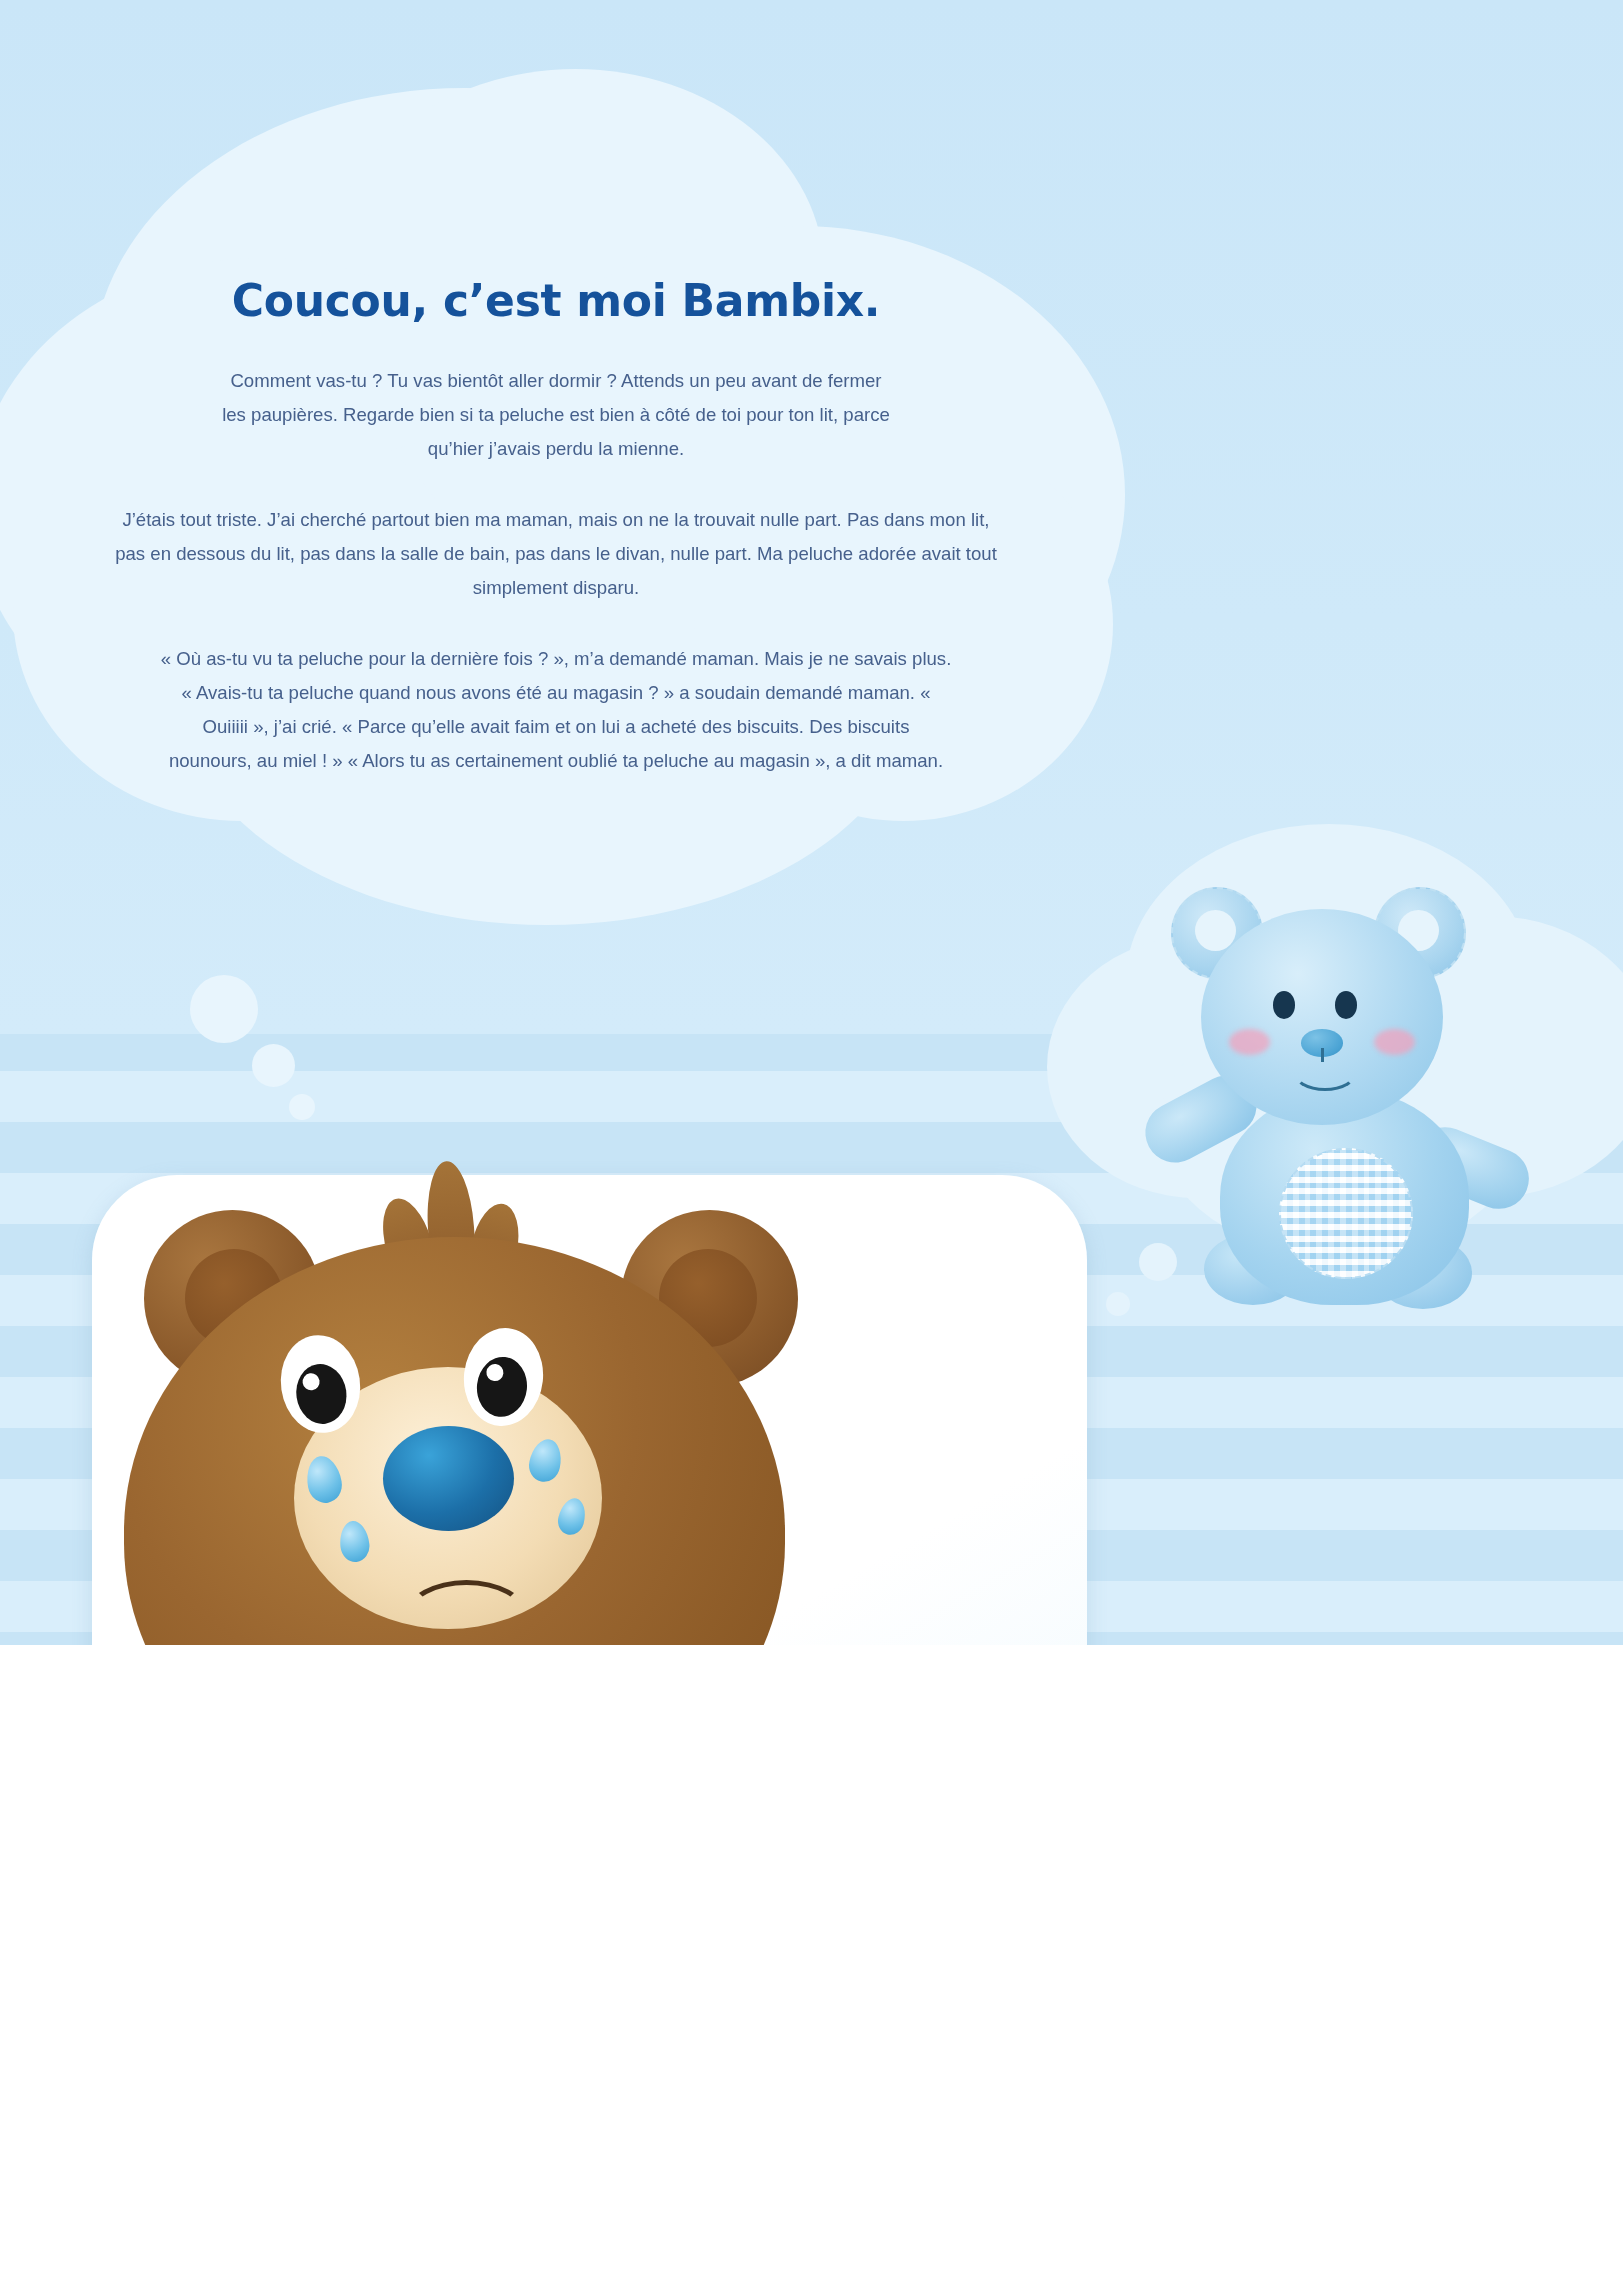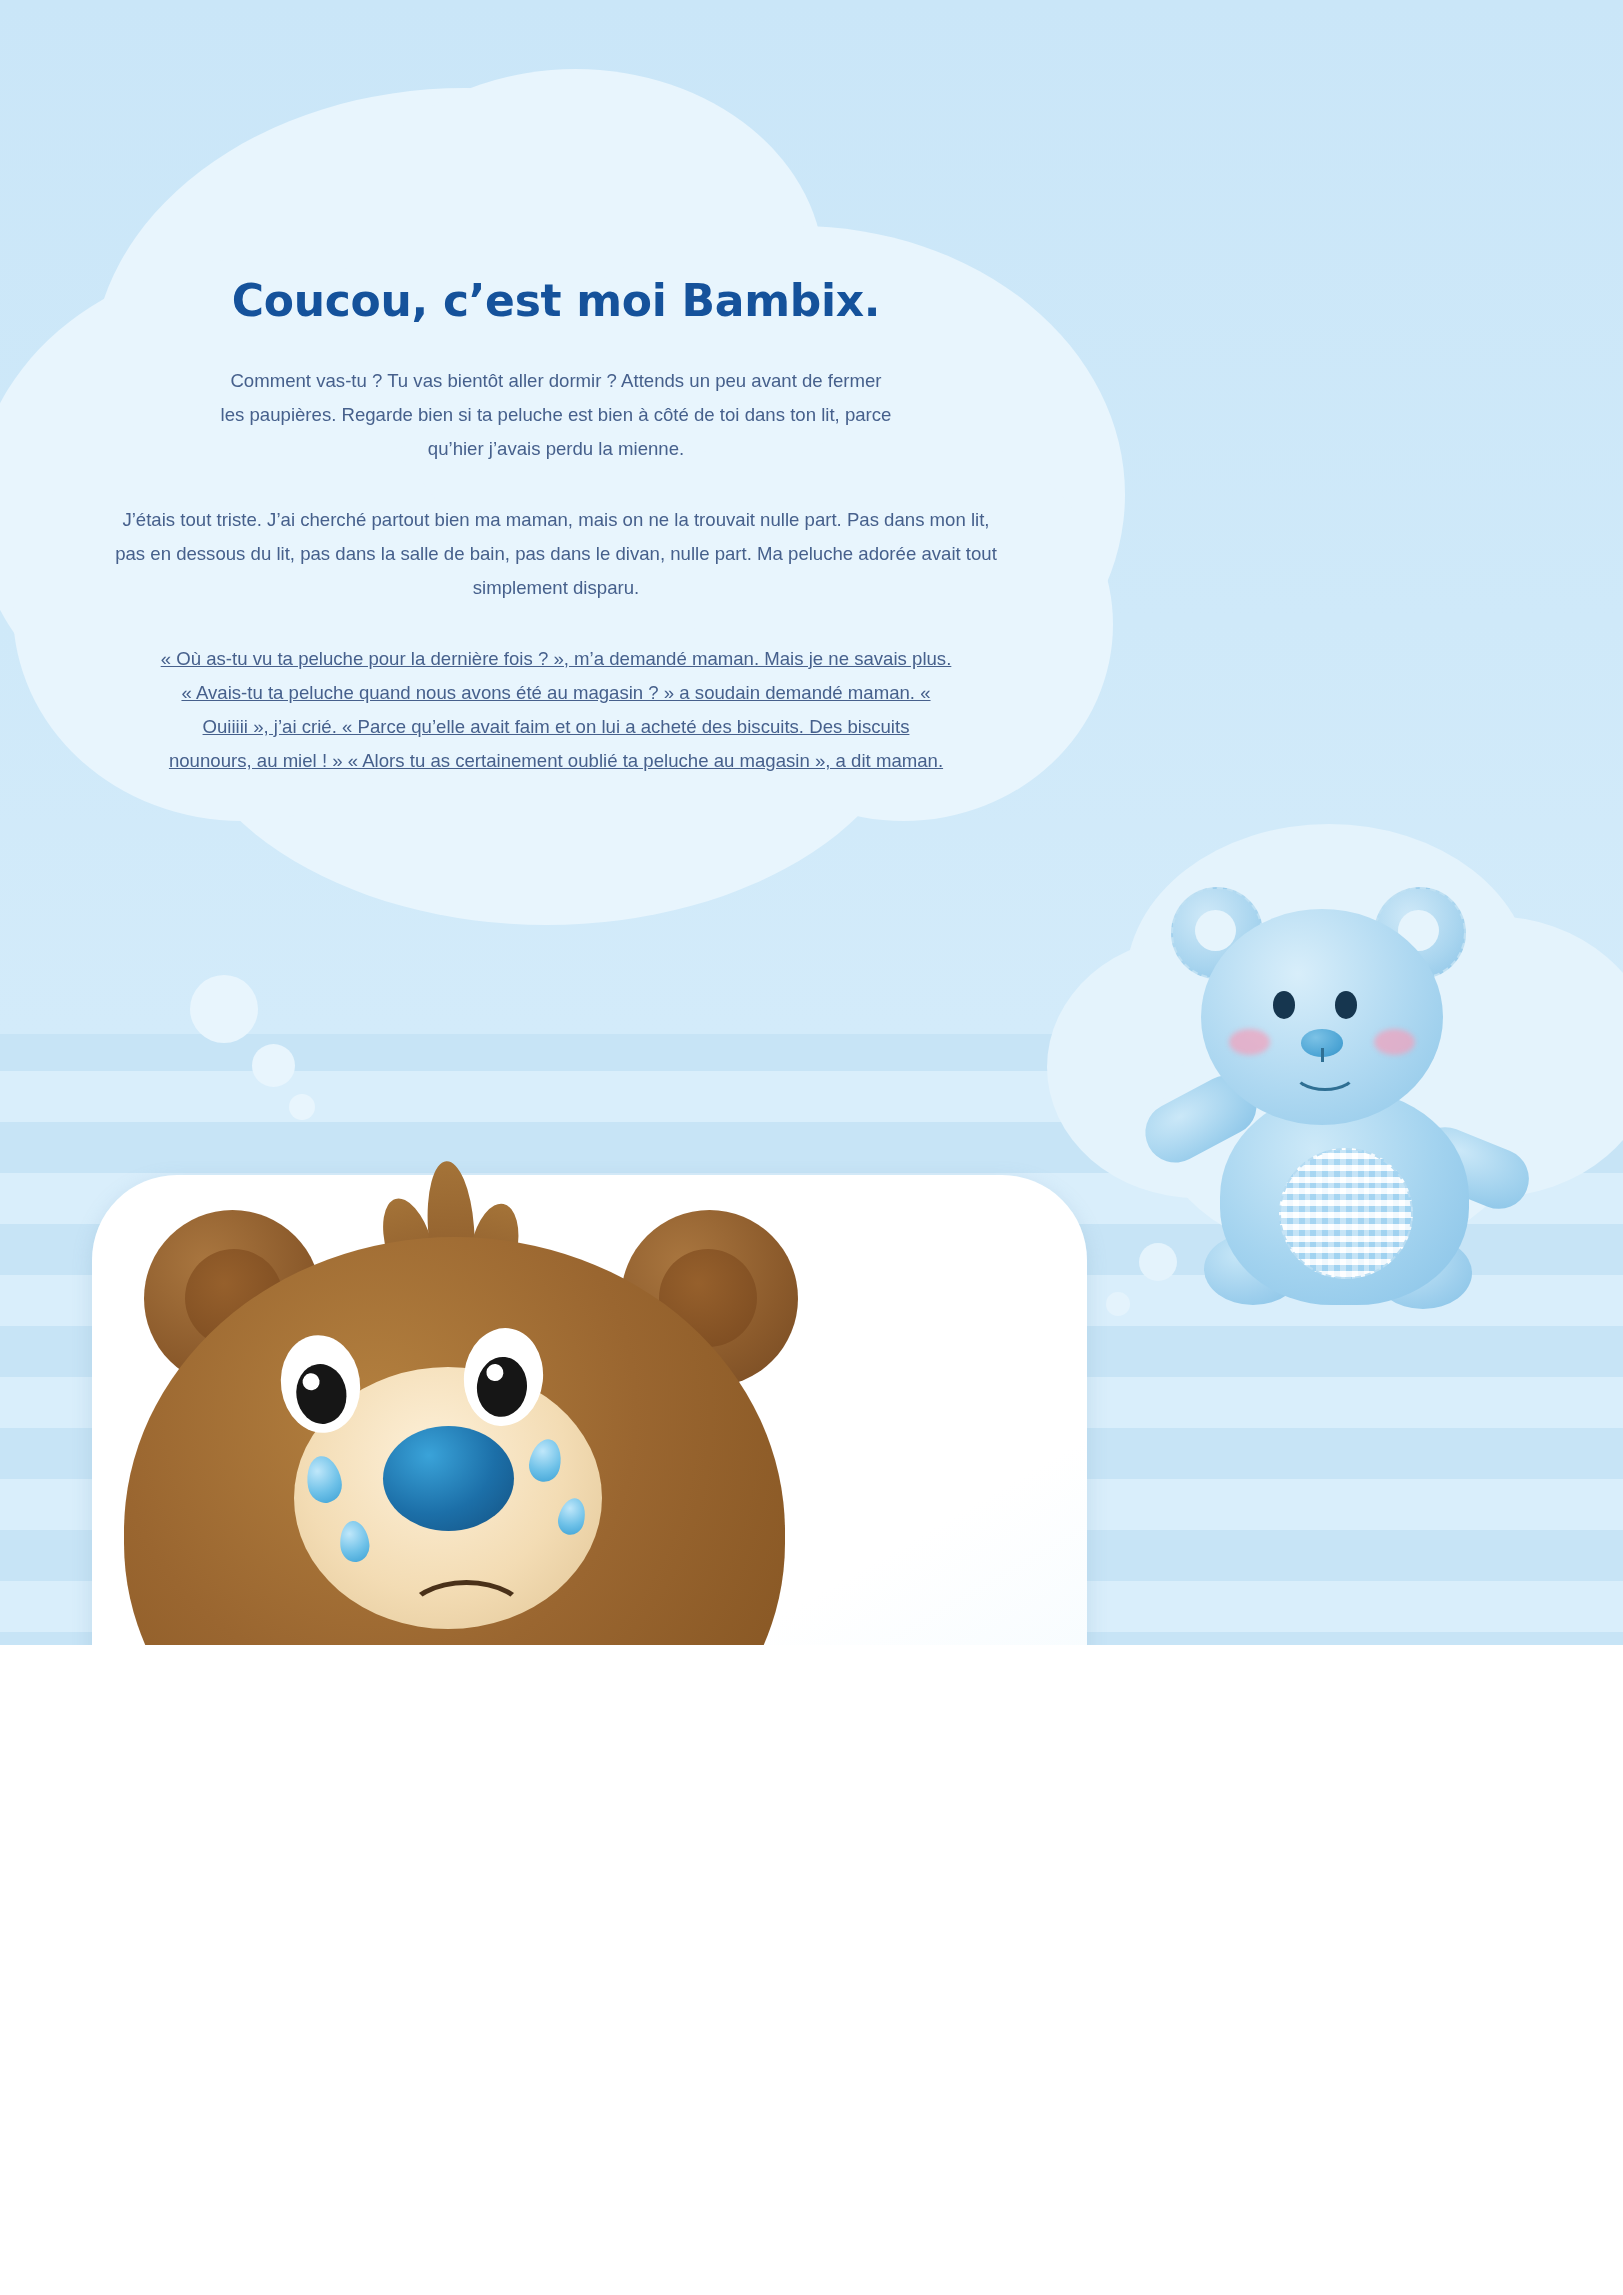--- a/index.html
+++ b/index.html
@@ -111,21 +111,21 @@
   }
   .para {
     font-size: 18.6px;
     line-height: 34px;
     color: #46608c;
     margin: 0 0 37px 0;
     padding: 0 19.6px;
   }
   .para.p1 { padding: 0 118px; }
   .para.p2 { padding: 0 13px; }
-  .para.p3 { padding: 0 62px; text-decoration: underline; }
+  .para.p3 { padding: 0 62px; }
 
   
   .pillow {
     position: absolute;
     left: 92px;
     top: 1175px;
     width: 995px;
     height: 622px;
     background: linear-gradient(150deg, #ffffff 0%, #ffffff 70%, #f2fafe 100%);
     border-radius: 85px 85px 72px 72px;
@@ -494,21 +494,21 @@
     <div class="lobe l4"></div>
     <div class="lobe l5"></div>
     <div class="lobe l6"></div>
   </div>
   <div class="bubble b1"></div>
   <div class="bubble b2"></div>
   <div class="bubble b3"></div>
 
   <div class="text-block">
     <h1 class="headline">Coucou, c’est moi Bambix.</h1>
-    <p class="para p1">Comment vas-tu ? Tu vas bientôt aller dormir ? Attends un peu avant de fermer les paupières. Regarde bien si ta peluche est bien à côté de toi dans ton lit, parce qu’hier j’avais perdu la mienne.</p>
+    <p class="para p1">Comment vas-tu ? Tu vas bientôt aller dormir ? Attends un peu avant de fermer les paupières. Regarde bien si ta peluche est bien à côté de toi pour ton lit, parce qu’hier j’avais perdu la mienne.</p>
     <p class="para p2">J’étais tout triste. J’ai cherché partout bien ma maman, mais on ne la trouvait nulle part. Pas dans mon lit, pas en dessous du lit, pas dans la salle de bain, pas dans le divan, nulle part. Ma peluche adorée avait tout simplement disparu.</p>
     <p class="para p3">« Où as-tu vu ta peluche pour la dernière fois ? », m’a demandé maman. Mais je ne savais plus. « Avais-tu ta peluche quand nous avons été au magasin ? » a soudain demandé maman. « Ouiiiii », j’ai crié. « Parce qu’elle avait faim et on lui a acheté des biscuits. Des biscuits nounours, au miel ! » « Alors tu as certainement oublié ta peluche au magasin », a dit maman.</p>
   </div>
 
   <div class="pillow-shadow"></div>
   <div class="pillow"></div>
 
   <div class="bear">
     <div class="bear-ear left">
         <div class="bear-ear-inner"></div>

